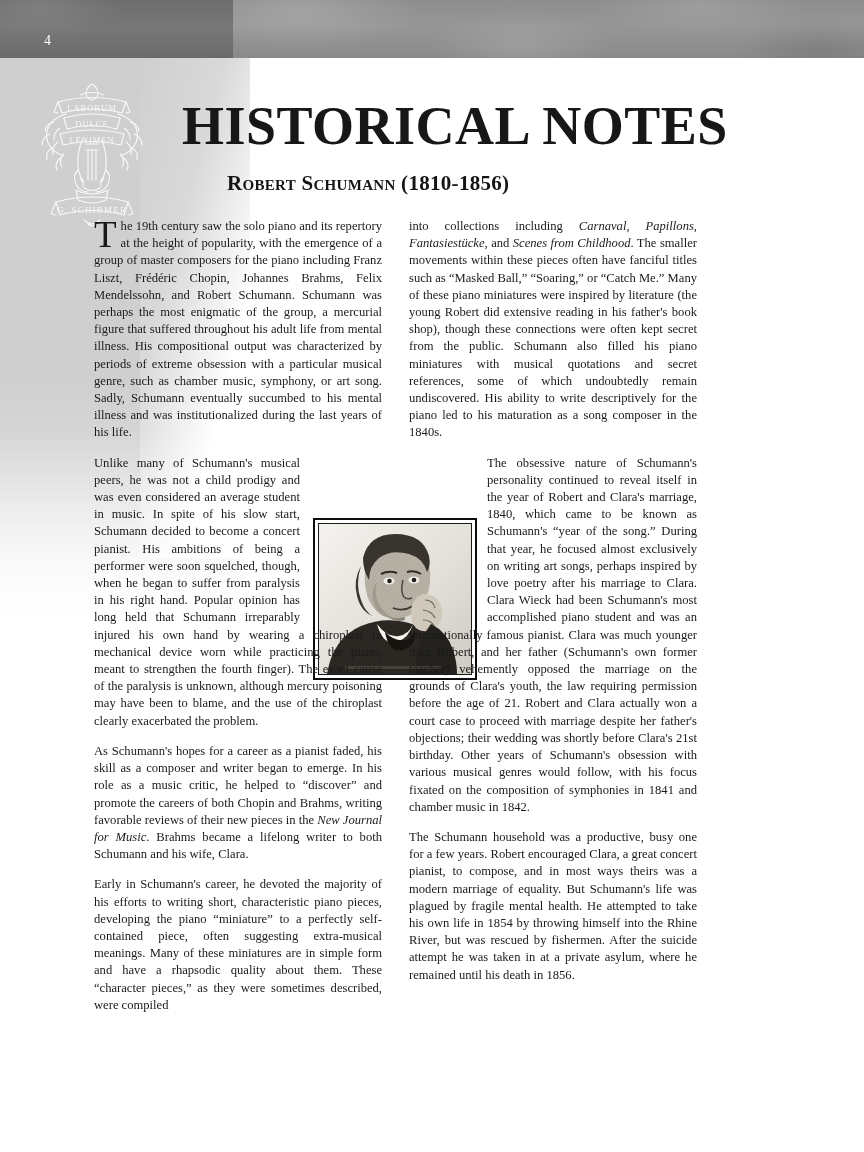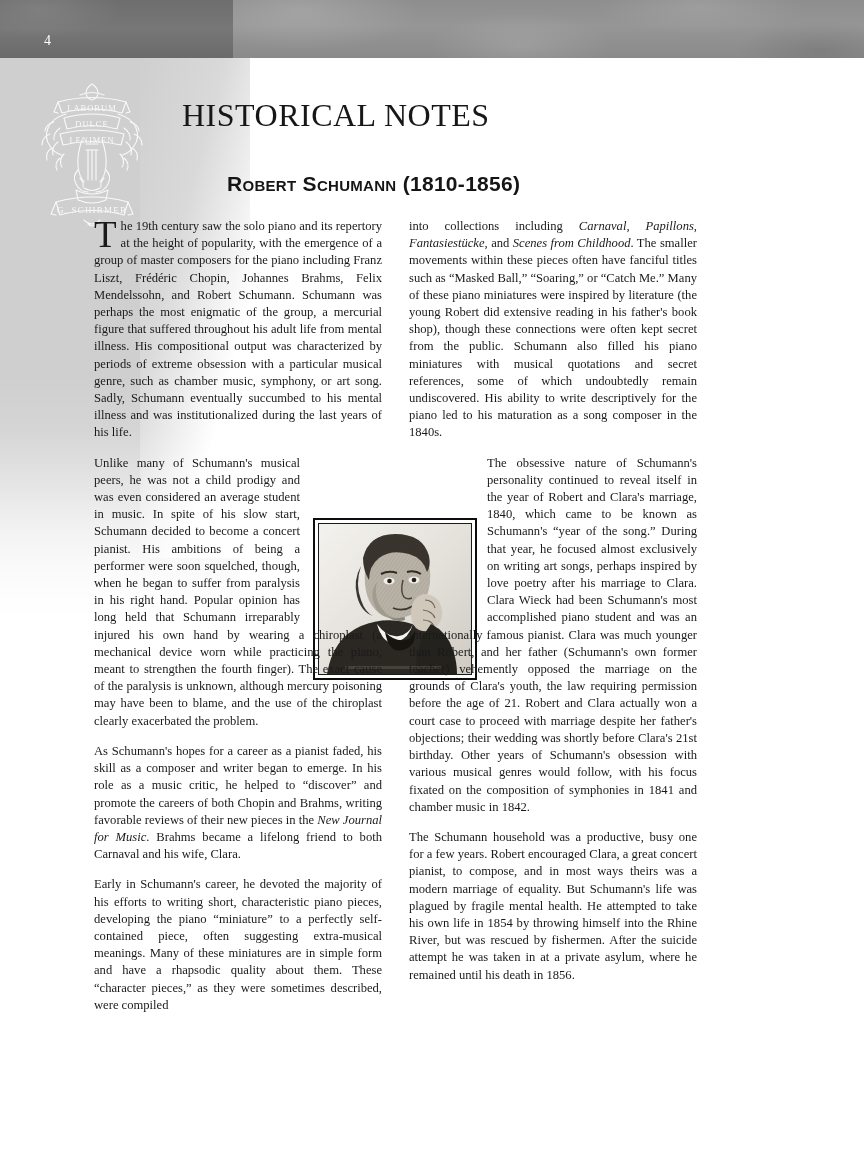--- a/index.html
+++ b/index.html
@@ -86,40 +86,40 @@
     width: 112px;
     height: 152px;
     opacity: 0.92;
   }
 
   
   .page-title {
     position: absolute;
     top: 99px;
     left: 182px;
-    font-size: 32px;
+    font-size: 54px;
     line-height: 1;
     color: #171717;
     letter-spacing: 0.5px;
-    font-weight: normal;
+    font-weight: bold;
     margin: 0;
     font-family: "Liberation Serif", "DejaVu Serif", serif;
   }
   .subtitle {
     position: absolute;
     top: 173px;
     left: 227px;
     font-size: 21px;
     line-height: 1;
     color: #151515;
     font-weight: bold;
     font-variant: small-caps;
     letter-spacing: 0.3px;
     margin: 0;
-    font-family: Liberation Sans, sans-serif;
+    font-family: Liberation Serif, serif;
   }
 
   
   .col {
     position: absolute;
     top: 218px;
     width: 288px;
     font-size: 12.6px;
     line-height: 17.2px;
     text-align: justify;
@@ -296,21 +296,21 @@
         <path d="M66 108 q10 10 20 8 q8-2 10-10 q2 16 -12 20 q-14 4 -18-18 z" fill="#16140f"></path>
 
         <rect x="26" y="142" width="96" height="3" fill="#5d574d" opacity="0.55"></rect>
       </svg>
     </div>
   </div>
 
   <div class="col col-left">
     <p class="dropcap">The 19th century saw the solo piano and its repertory at the height of popularity, with the emergence of a group of master composers for the piano including Franz Liszt, Frédéric Chopin, Johannes Brahms, Felix Mendelssohn, and Robert Schumann. Schumann was perhaps the most enigmatic of the group, a mercurial figure that suffered throughout his adult life from mental illness. His compositional output was characterized by periods of extreme obsession with a particular musical genre, such as chamber music, symphony, or art song. Sadly, Schumann eventually succumbed to his mental illness and was institutionalized during the last years of his life.</p>
     <p><span class="shim-right"></span><span>Unlike many of Schumann's musical peers, he was not a child prodigy and was even considered an average student in music. In spite of his slow start, Schumann decided to become a concert pianist. His ambitions of being a performer were soon squelched, though, when he began to suffer from paralysis in his right hand. Popular opinion has long held that Schumann irreparably injured his own hand by wearing a chiroplast (a mechanical device worn while practicing the piano, meant to strengthen the fourth finger). The exact cause of the paralysis is unknown, although mercury poisoning may have been to blame, and the use of the chiroplast clearly exacerbated the problem.</span></p>
-    <p><span>As Schumann's hopes for a career as a pianist faded, his skill as a composer and writer began to emerge. In his role as a music critic, he helped to “discover” and promote the careers of both Chopin and Brahms, writing favorable reviews of their new pieces in the </span><i>New Journal for Music</i><span>. Brahms became a lifelong friend to both Carnaval and his wife, Clara.</span></p>
+    <p><span>As Schumann's hopes for a career as a pianist faded, his skill as a composer and writer began to emerge. In his role as a music critic, he helped to “discover” and promote the careers of both Chopin and Brahms, writing favorable reviews of their new pieces in the </span><i>New Journal for Music</i><span>. Brahms became a lifelong writer to both Schumann and his wife, Clara.</span></p>
     <p>Early in Schumann's career, he devoted the majority of his efforts to writing short, characteristic piano pieces, developing the piano “miniature” to a perfectly self-contained piece, often suggesting extra-musical meanings. Many of these miniatures are in simple form and have a rhapsodic quality about them. These “character pieces,” as they were sometimes described, were compiled</p>
   </div>
 
   <div class="col col-right">
     <p><span>into collections including </span><i>Carnaval, Papillons, Fantasiestücke</i><span>, and </span><i>Scenes from Childhood</i><span>. The smaller movements within these pieces often have fanciful titles such as “Masked Ball,” “Soaring,” or “Catch Me.” Many of these piano miniatures were inspired by literature (the young Robert did extensive reading in his father's book shop), though these connections were often kept secret from the public. Schumann also filled his piano miniatures with musical quotations and secret references, some of which undoubtedly remain undiscovered. His ability to write descriptively for the piano led to his maturation as a song composer in the 1840s.</span></p>
     <p><span class="shim-left"></span><span>The obsessive nature of Schumann's personality continued to reveal itself in the year of Robert and Clara's marriage, 1840, which came to be known as Schumann's “year of the song.” During that year, he focused almost exclusively on writing art songs, perhaps inspired by love poetry after his marriage to Clara. Clara Wieck had been Schumann's most accomplished piano student and was an internationally famous pianist. Clara was much younger than Robert, and her father (Schumann's own former teacher) vehemently opposed the marriage on the grounds of Clara's youth, the law requiring permission before the age of 21. Robert and Clara actually won a court case to proceed with marriage despite her father's objections; their wedding was shortly before Clara's 21st birthday. Other years of Schumann's obsession with various musical genres would follow, with his focus fixated on the composition of symphonies in 1841 and chamber music in 1842.</span></p>
     <p>The Schumann household was a productive, busy one for a few years. Robert encouraged Clara, a great concert pianist, to compose, and in most ways theirs was a modern marriage of equality. But Schumann's life was plagued by fragile mental health. He attempted to take his own life in 1854 by throwing himself into the Rhine River, but was rescued by fishermen. After the suicide attempt he was taken in at a private asylum, where he remained until his death in 1856.</p>
   </div>
 
 </div>

